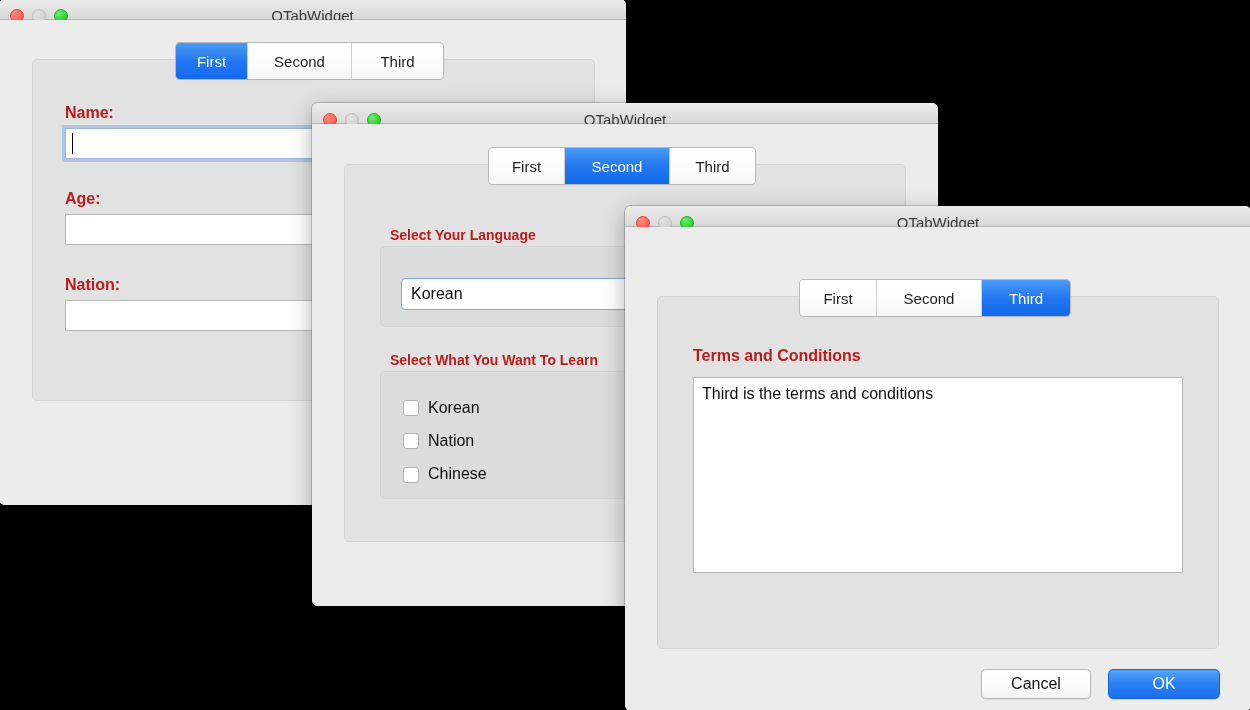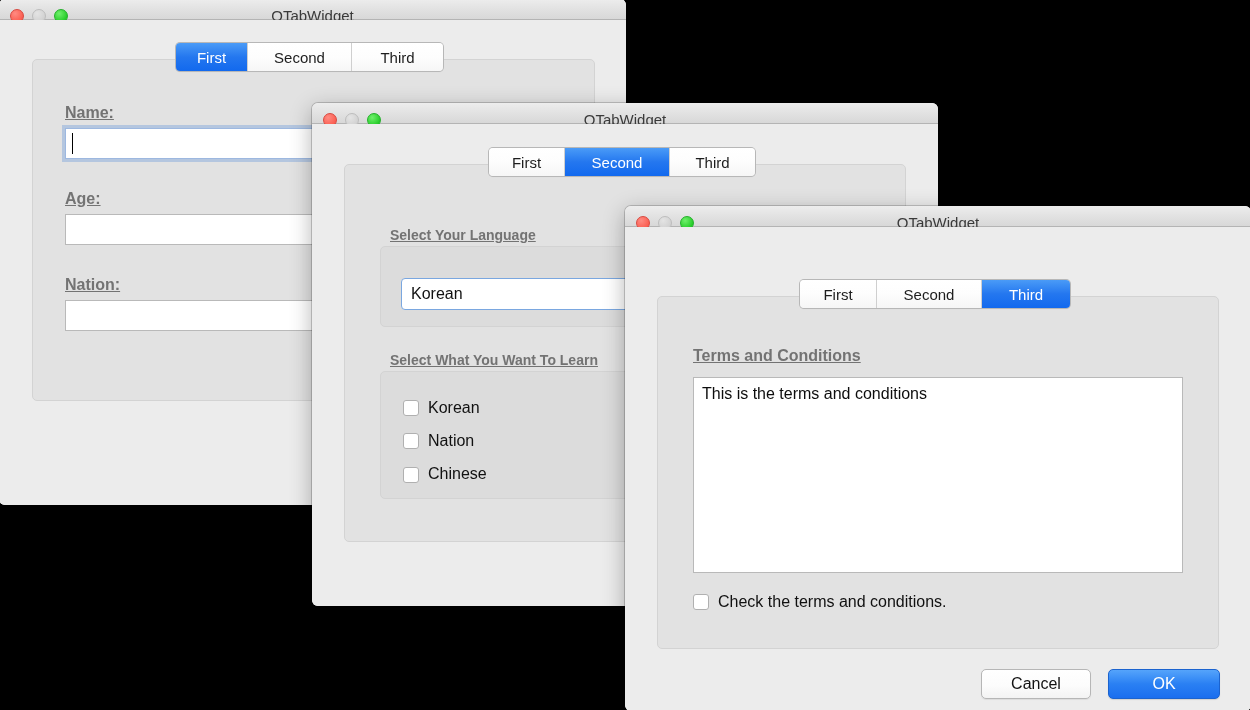--- a/index.html
+++ b/index.html
@@ -61,21 +61,21 @@
     position: relative;
     width: 100%;
     height: 100%;
     background: #ececec;
   }
 
   
   .tabbar {
     position: absolute;
     display: flex;
-    height: 28px;
+    height: 36px;
     border-radius: 4px;
     overflow: hidden;
     box-shadow: 0 0 0 1px #b7b7b7, 0 1px 1px rgba(0,0,0,0.10);
     z-index: 5;
   }
   .tab {
     display: flex;
     align-items: center;
     justify-content: center;
     font-size: 15px;
@@ -98,23 +98,22 @@
     background: #e2e2e2;
     border: 1px solid #d3d3d3;
     border-radius: 5px;
     box-sizing: border-box;
   }
 
   .lbl {
     position: absolute;
     font-size: 16px;
     font-weight: bold;
-    color: #737373;
+    color: #b91c1c;
     white-space: nowrap;
-    text-decoration: underline;
   }
   .lbl.small {
     font-size: 14px;
     font-weight: bold;
   }
 
   
   .field {
     position: absolute;
     background: #ffffff;
@@ -305,25 +304,21 @@
       <div class="tabbar" style="left:175px; top:53px;">
         <div class="tab" style="width:77px;">First</div>
         <div class="tab" style="width:105px;">Second</div>
         <div class="tab active" style="width:88px;">Third</div>
       </div>
 
       <div class="groupbox" style="left:32px; top:69px; width:562px; height:353px;"></div>
 
       <div class="lbl" style="left:68px; top:120px;">Terms and Conditions</div>
 
-      <div class="textarea" style="left:68px; top:150px; width:490px; height:196px;">This is the terms and conditions</div>
-
-      <div class="checkrow" style="left:68px; top:366px;">
-        <span class="checkbox"></span>
-        <span class="ctext">Check the terms and conditions.</span>
-      </div>
+      <div class="textarea" style="left:68px; top:150px; width:490px; height:196px;">Third is the terms and conditions</div>
+
 
       <div class="btn plain" style="left:356px; top:442px; width:110px;">Cancel</div>
       <div class="btn primary" style="left:483px; top:442px; width:112px;">OK</div>
     </div>
   </div>
 
 </div>
 
 </body></html>

